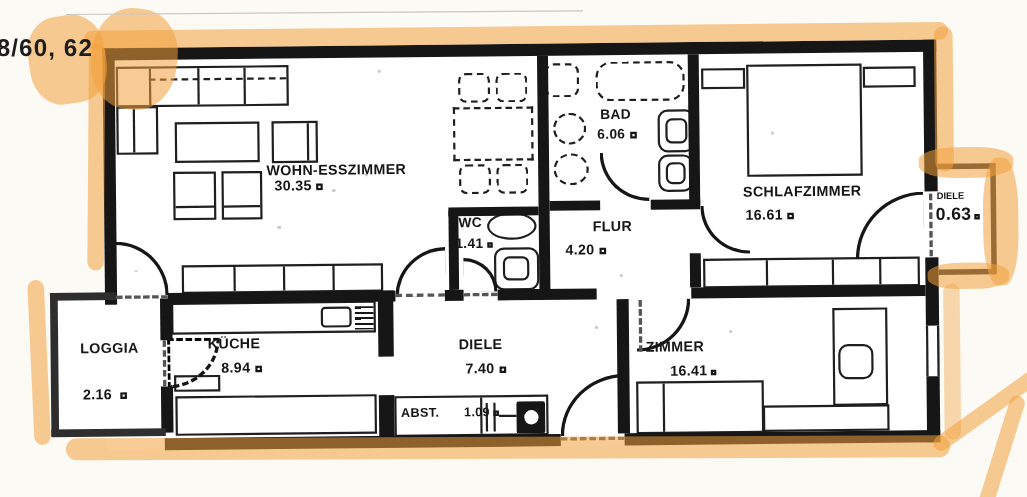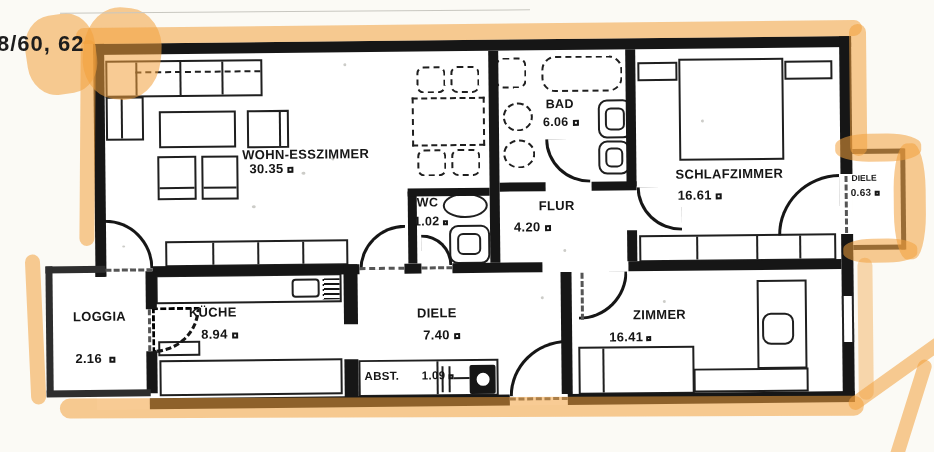--- a/index.html
+++ b/index.html
@@ -182,38 +182,38 @@
     <div class="lab" style="left:243px;top:146px">WOHN-ESSZIMMER</div>
     <div class="lab" style="left:250px;top:160px"><span>30.35</span><span class="sq"></span></div>
 
     <div class="lab" style="left:547px;top:99px;font-size:12.5px">BAD</div>
     <div class="lab" style="left:544px;top:117px;font-size:12.5px"><span>6.06</span><span class="sq"></span></div>
 
     <div class="lab" style="left:676px;top:170px">SCHLAFZIMMER</div>
     <div class="lab" style="left:678px;top:191px"><span>16.61</span><span class="sq"></span></div>
 
     <div class="lab" style="left:852px;top:178px;font-size:8.5px;letter-spacing:0">DIELE</div>
-    <div class="lab" style="left:851px;top:192px;font-size:10px"><span>0.63</span><span class="sq sq-s"></span></div>
+    <div class="lab" style="left:851px;top:192px;font-size:16px"><span>0.63</span><span class="sq sq-s"></span></div>
 
     <div class="lab" style="left:417px;top:196px;font-size:12.5px">WC</div>
-    <div class="lab" style="left:414px;top:215px;font-size:12.5px"><span>1.02</span><span class="sq sq-s"></span></div>
+    <div class="lab" style="left:414px;top:215px;font-size:12.5px"><span>1.41</span><span class="sq sq-s"></span></div>
 
     <div class="lab" style="left:539px;top:200px">FLUR</div>
     <div class="lab" style="left:514px;top:221px"><span>4.20</span><span class="sq"></span></div>
 
     <div class="lab" style="left:72px;top:306px">LOGGIA</div>
     <div class="lab" style="left:74px;top:348px"><span>2.16</span><span class="sq" style="margin-left:7px"></span></div>
 
     <div class="lab" style="left:188px;top:303px">KÜCHE</div>
     <div class="lab" style="left:200px;top:325px"><span>8.94</span><span class="sq"></span></div>
 
     <div class="lab" style="left:416px;top:306px">DIELE</div>
     <div class="lab" style="left:422px;top:328px"><span>7.40</span><span class="sq"></span></div>
 
-    <div class="lab" style="left:632px;top:310px">ZIMMER</div>
+    <div class="lab" style="left:586px;top:310px">ZIMMER</div>
     <div class="lab" style="left:608px;top:332px"><span>16.41</span><span class="sq sq-s"></span></div>
 
     <div class="lab" style="left:363px;top:370px;font-size:11.5px"><span>ABST.</span>&nbsp;<span style="margin-left:19px">1.09</span><span class="sq sq-s"></span></div>
 
     <div class="hl" style="left:28px;top:10px;width:70px;height:80px;border-radius:40%;transform:rotate(-8deg)"></div>
     <div class="hl" style="left:85px;top:4px;width:78px;height:92px;border-radius:45%;transform:rotate(7deg)"></div>
     <div class="hl" style="left:78px;top:24px;width:786px;height:16px"></div>
     <div class="hl" style="left:81px;top:36px;width:15px;height:206px;transform:rotate(1deg)"></div>
     <div class="hl" style="left:27px;top:250px;width:15px;height:150px;transform:rotate(-2deg)"></div>
     <div class="hl" style="left:58px;top:397px;width:804px;height:20px;transform:rotate(0.4deg)"></div>

